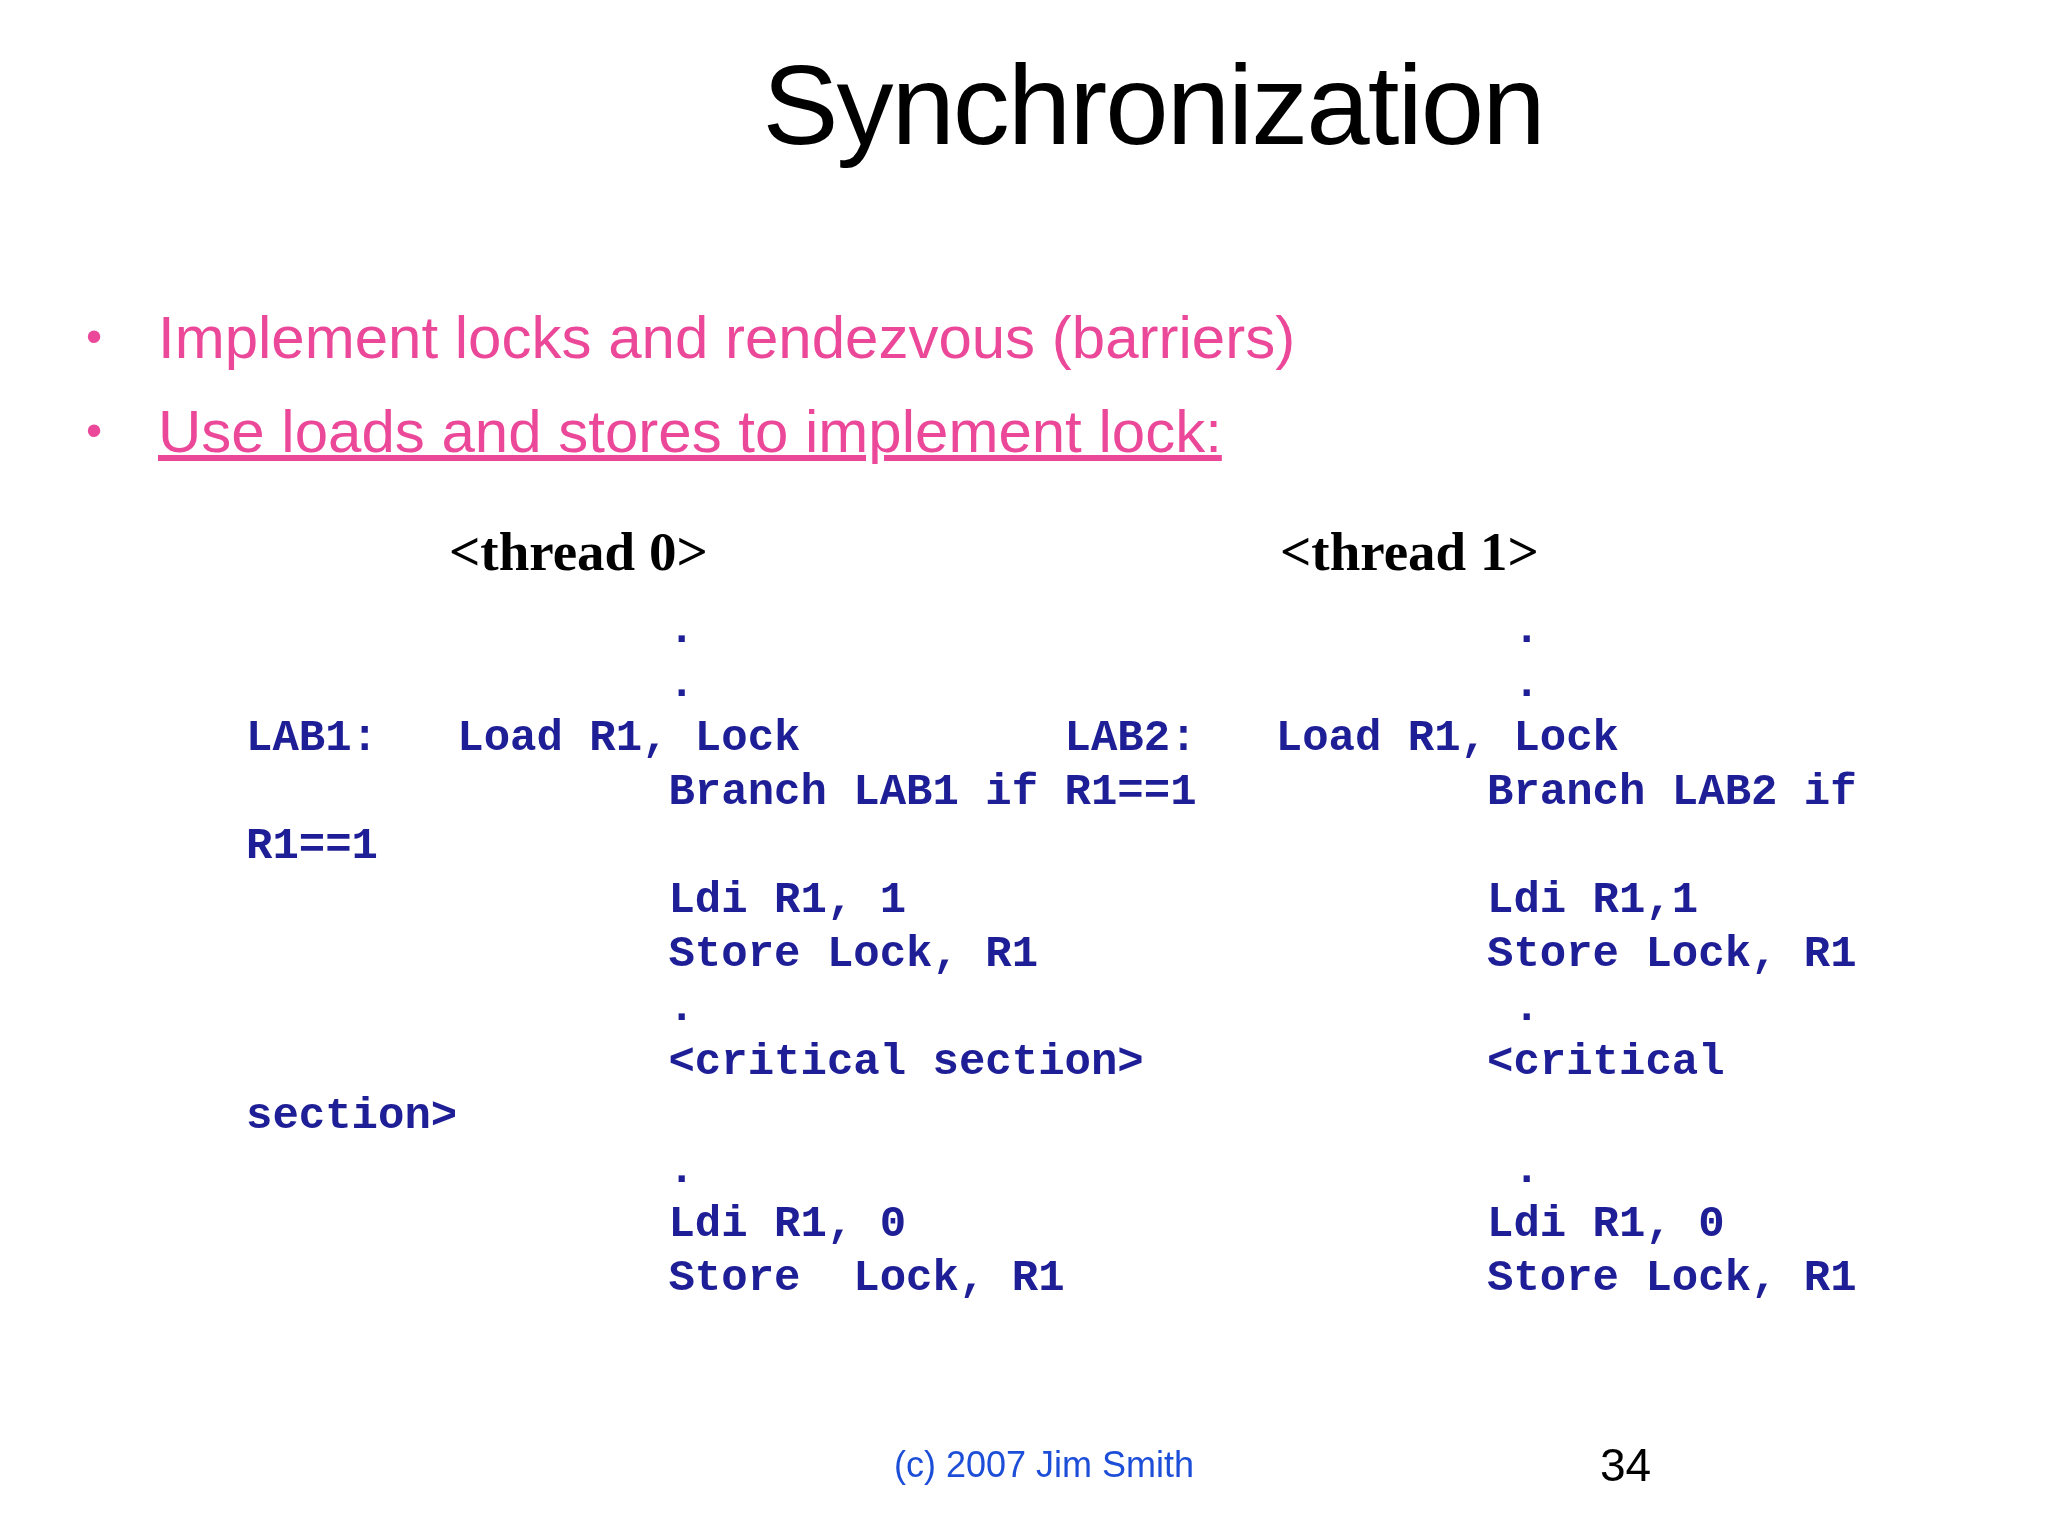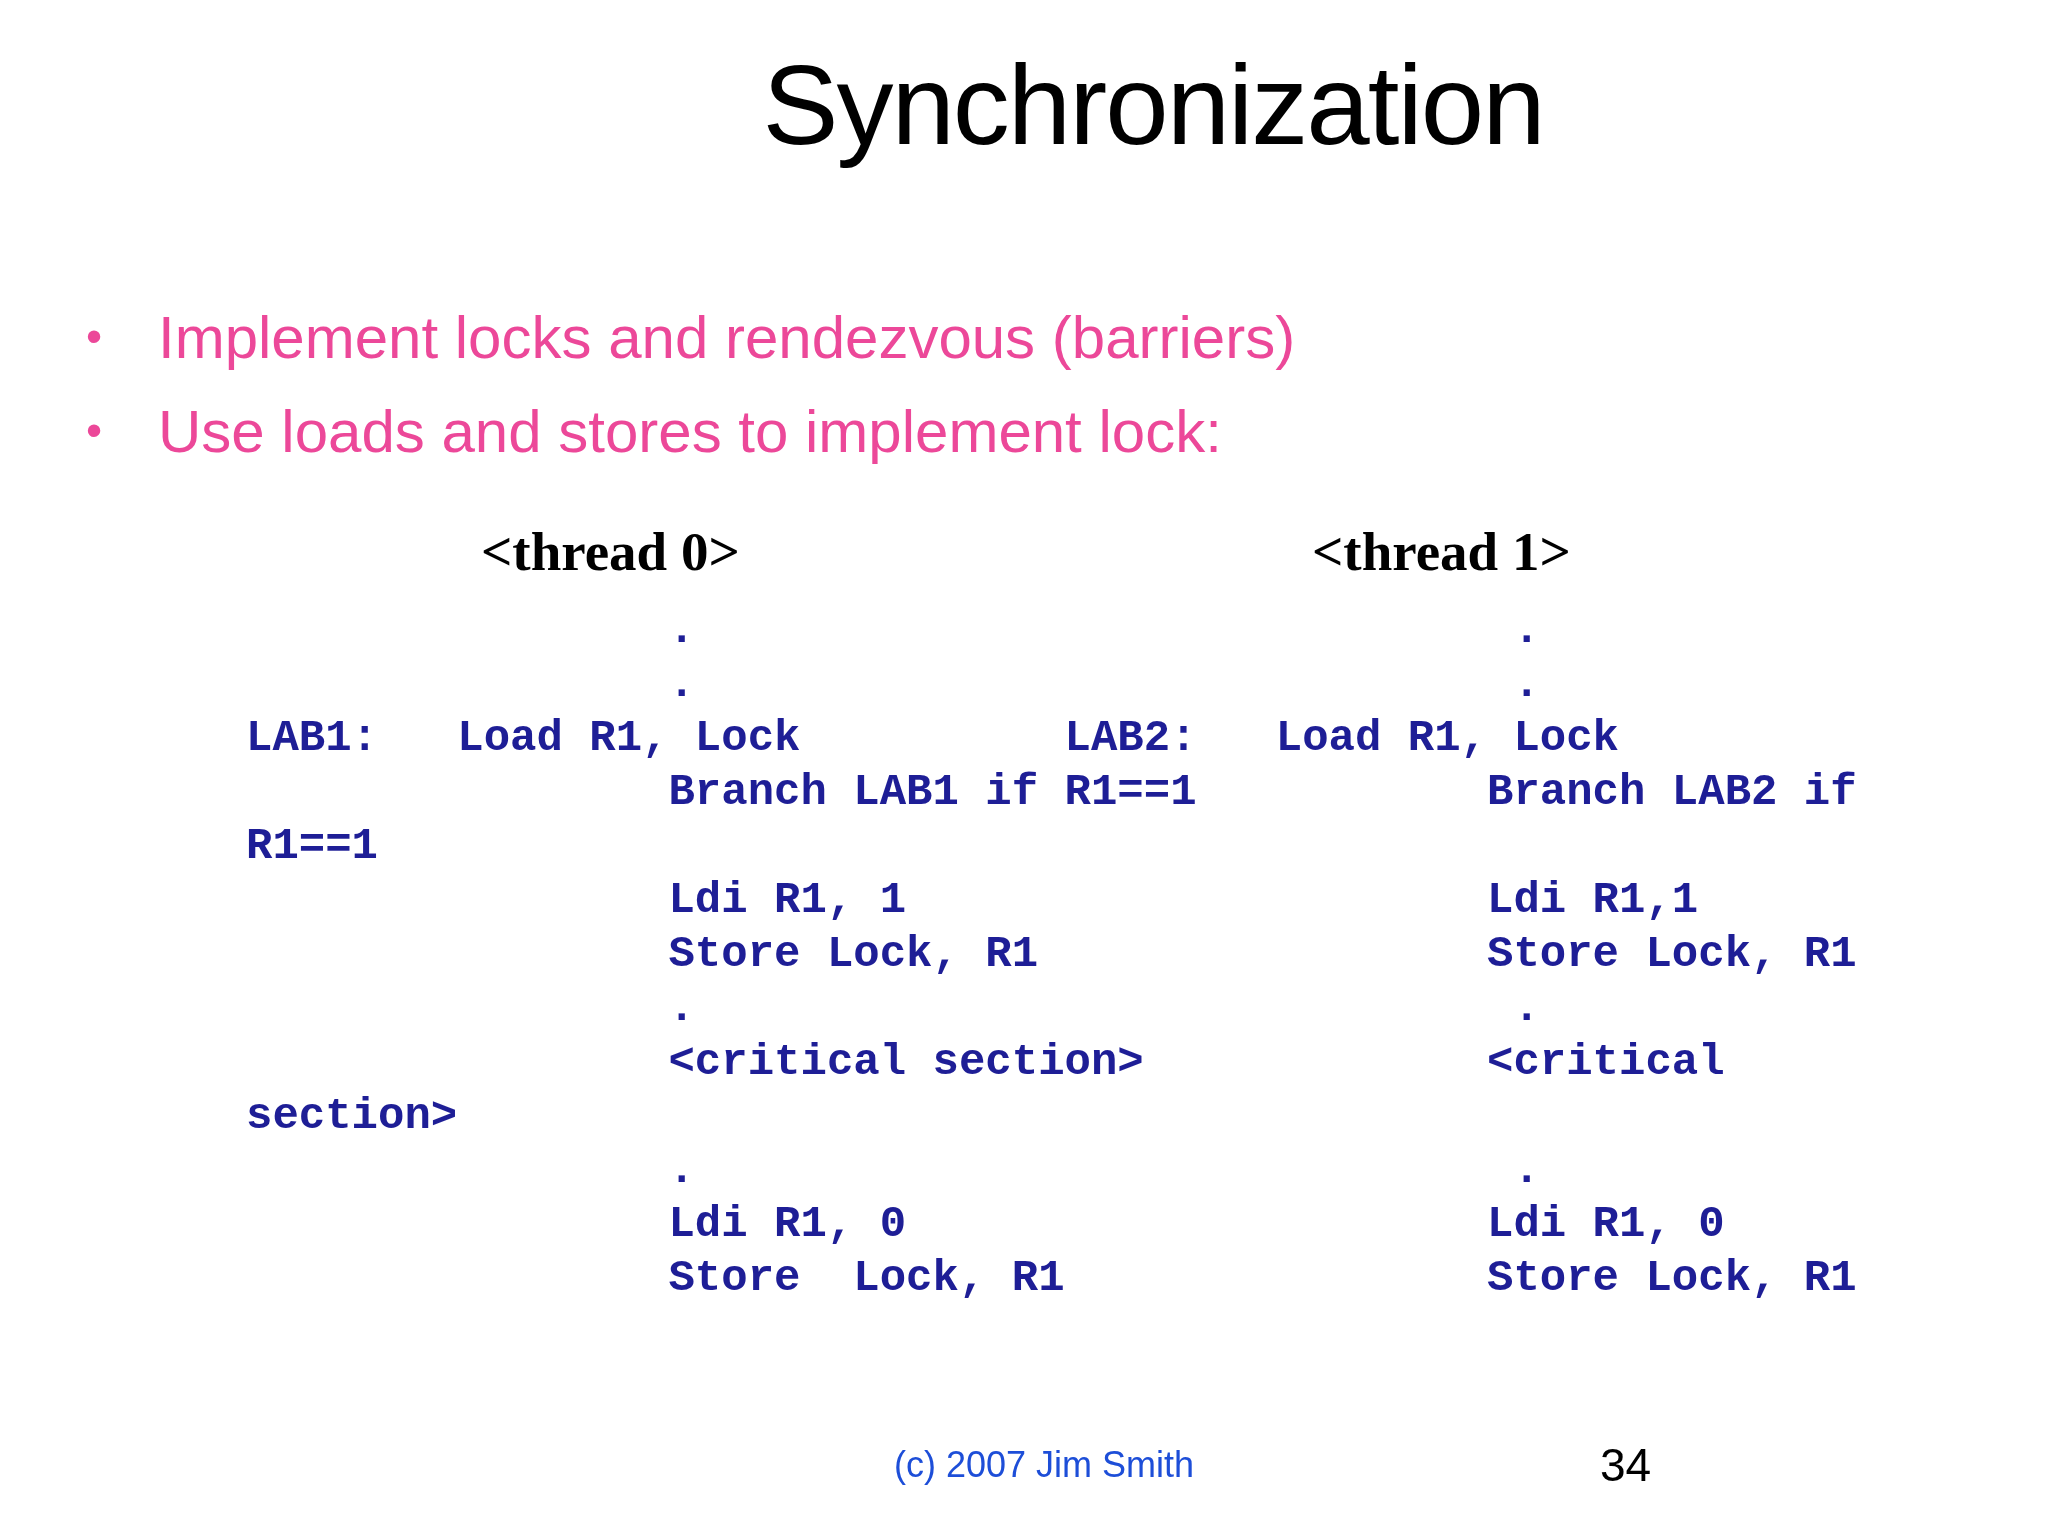--- a/index.html
+++ b/index.html
@@ -31,31 +31,30 @@
     white-space: nowrap;
     color: #ec4899;
   }
   .bullet-row .dot {
     display: inline-block;
     width: 72px;
     font-size: 46px;
     vertical-align: 6px;
   }
   #bullet-1 { top: 303px; }
-  #bullet-2 { top: 397px; }
+  #bullet-2 { top: 397px; text-decoration: underline; }
   .thread-header {
     position: absolute;
     top: 522px;
     font-family: "Liberation Serif", serif;
     font-weight: bold;
     font-size: 55px;
     line-height: 1.1;
     white-space: nowrap;
     color: #000000;
-    margin-left: 32px;
   }
   #thread0 { left: 449px; }
   #thread1 { left: 1280px; }
   #code-block {
     position: absolute;
     left: 246px;
     top: 603px;
     margin: 0;
     font-family: "Liberation Mono", "DejaVu Sans Mono", monospace;
     font-weight: bold;

